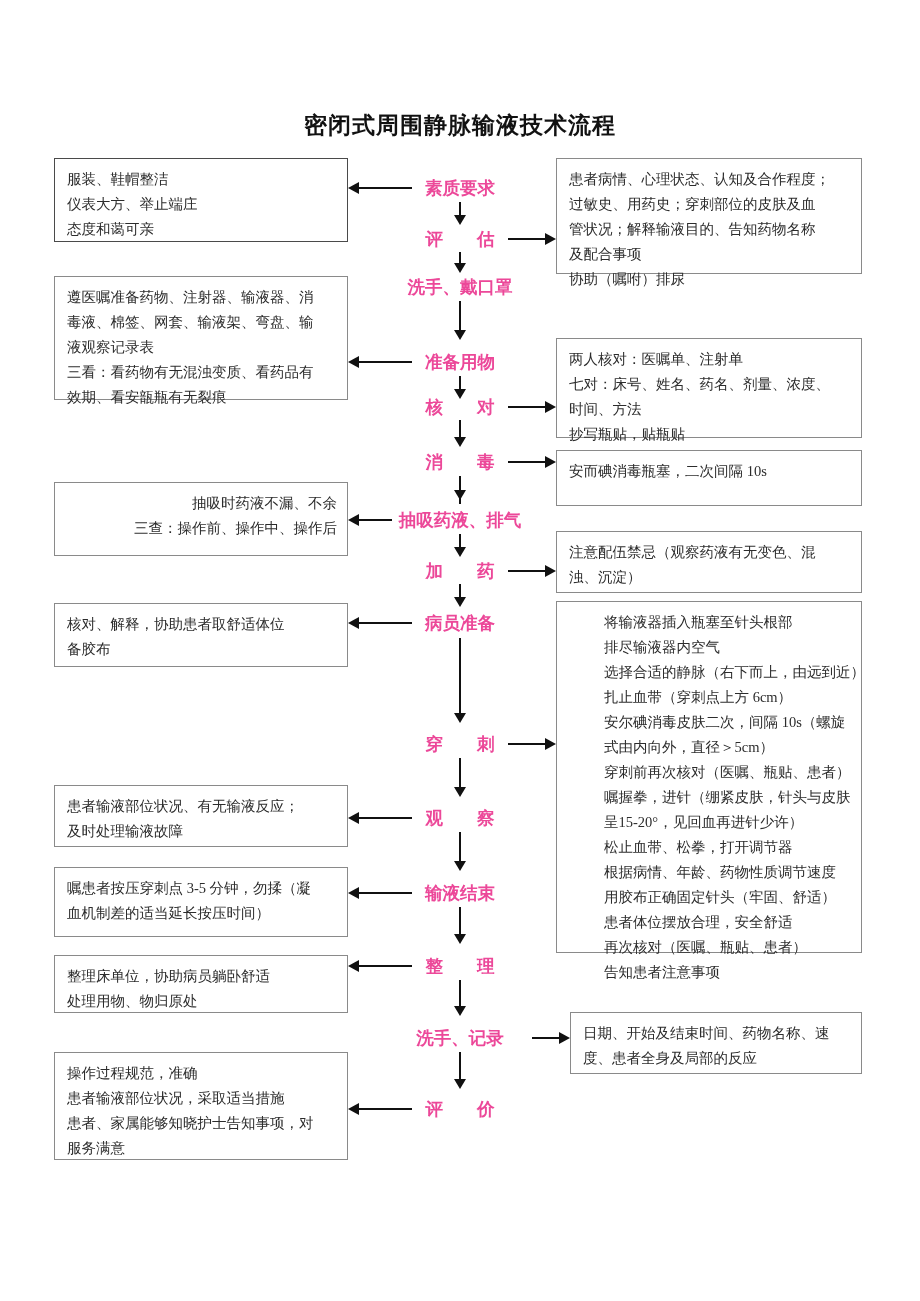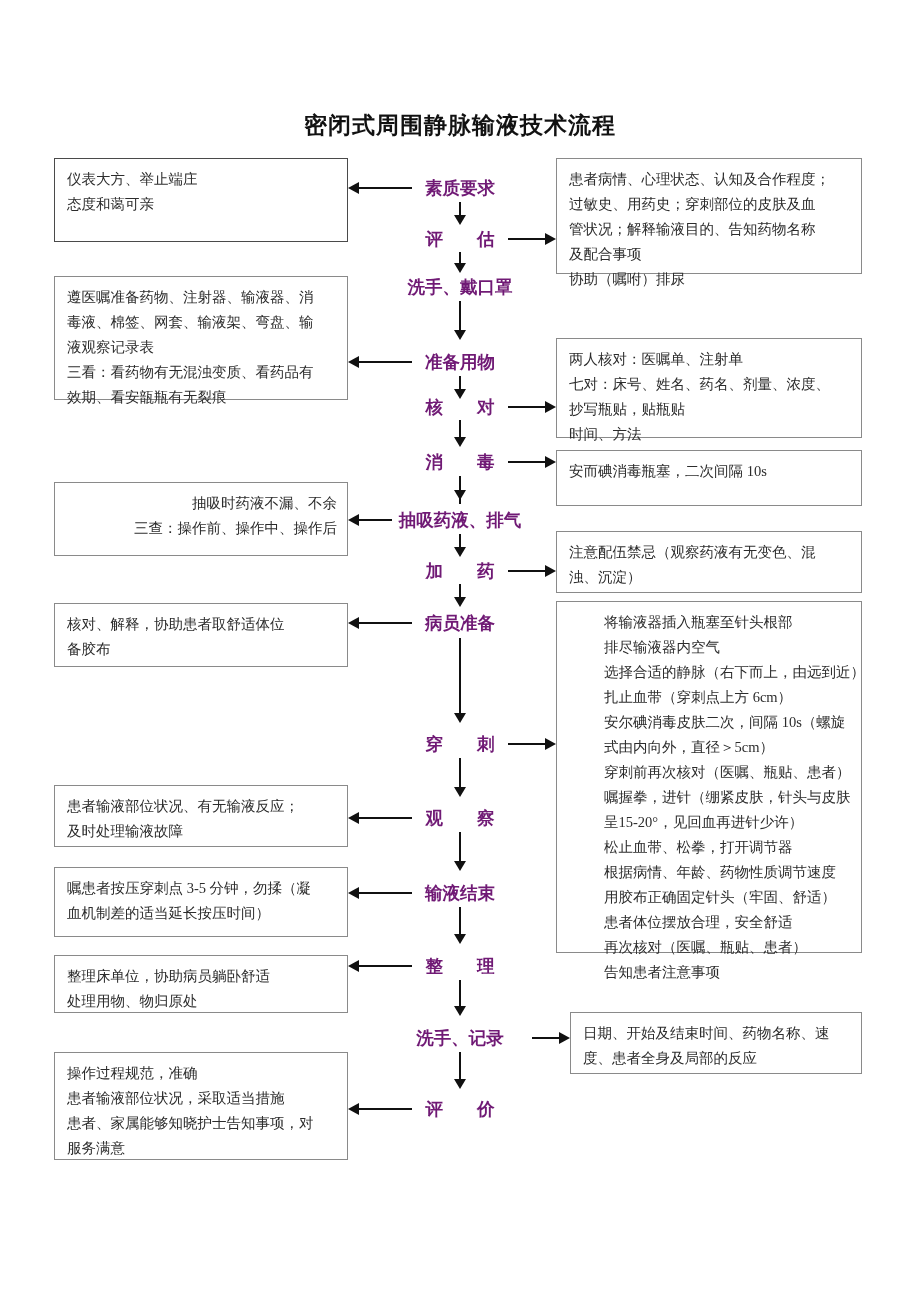--- a/index.html
+++ b/index.html
@@ -19,21 +19,21 @@
     font-size:14.5px;line-height:25px;color:#2c2c2c;
     padding:8px 10px 8px 12px;
   }
   .box.thick{border:1.6px solid #4a4a4a;}
   .box .ln{white-space:pre;display:block;}
 
   
   .stage{
     position:absolute;height:26px;line-height:26px;
     font-family:"Liberation Sans","DejaVu Sans",sans-serif;
-    font-weight:bold;font-size:17.5px;color:#701a75;
+    font-weight:bold;font-size:17.5px;color:#ec4899;
     text-align:center;white-space:nowrap;
   }
   .stage .sp{display:inline-block;width:34px;}
 
   
   .vline{position:absolute;width:2px;background:#111;}
   .vhead{
     position:absolute;width:0;height:0;
     border-left:6px solid transparent;border-right:6px solid transparent;
     border-top:10px solid #111;
@@ -49,20 +49,21 @@
     border-top:6px solid transparent;border-bottom:6px solid transparent;
     border-left:11px solid #111;
   }
 </style>
 </head>
 <body>
 
 <div class="title">密闭式周围静脉输液技术流程</div>
 
 <div class="box thick" style="left:54px;top:158px;width:294px;height:84px;">
+  <span class="ln">服装、鞋帽整洁</span>
   <span class="ln">仪表大方、举止端庄</span>
   <span class="ln">态度和蔼可亲</span>
 </div>
 
 <div class="box" style="left:54px;top:276px;width:294px;height:124px;">
   <span class="ln">遵医嘱准备药物、注射器、输液器、消</span>
   <span class="ln">毒液、棉签、网套、输液架、弯盘、输</span>
   <span class="ln">液观察记录表</span>
   <span class="ln">三看：看药物有无混浊变质、看药品有</span>
   <span class="ln">效期、看安瓿瓶有无裂痕</span>
@@ -104,22 +105,22 @@
   <span class="ln">患者病情、心理状态、认知及合作程度；</span>
   <span class="ln">过敏史、用药史；穿刺部位的皮肤及血</span>
   <span class="ln">管状况；解释输液目的、告知药物名称</span>
   <span class="ln">及配合事项</span>
   <span class="ln">协助（嘱咐）排尿</span>
 </div>
 
 <div class="box" style="left:556px;top:338px;width:306px;height:100px;">
   <span class="ln">两人核对：医嘱单、注射单</span>
   <span class="ln">七对：床号、姓名、药名、剂量、浓度、</span>
+  <span class="ln">时间、方法</span>
   <span class="ln">抄写瓶贴，贴瓶贴</span>
-  <span class="ln">时间、方法</span>
 </div>
 
 <div class="box" style="left:556px;top:450px;width:306px;height:56px;">
   <span class="ln">安而碘消毒瓶塞，二次间隔 10s</span>
 </div>
 
 <div class="box" style="left:556px;top:531px;width:306px;height:62px;">
   <span class="ln">注意配伍禁忌（观察药液有无变色、混</span>
   <span class="ln">浊、沉淀）</span>
 </div>

